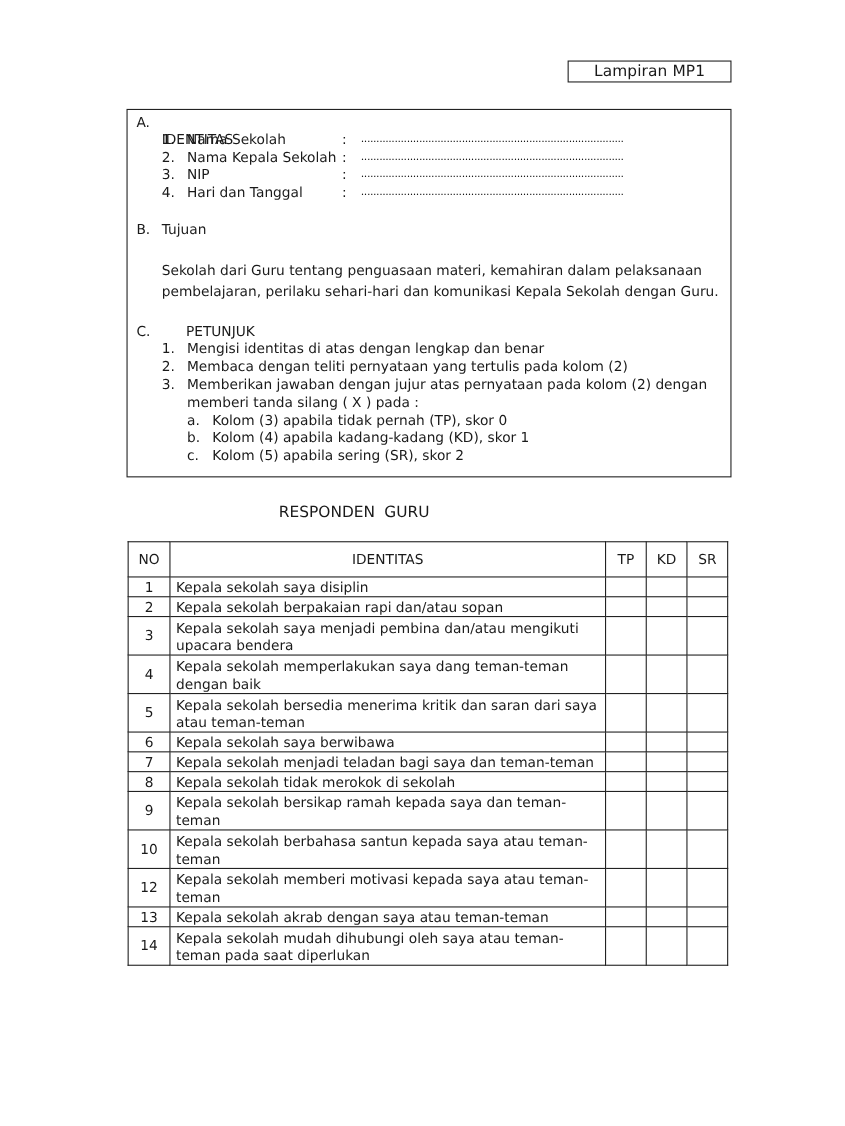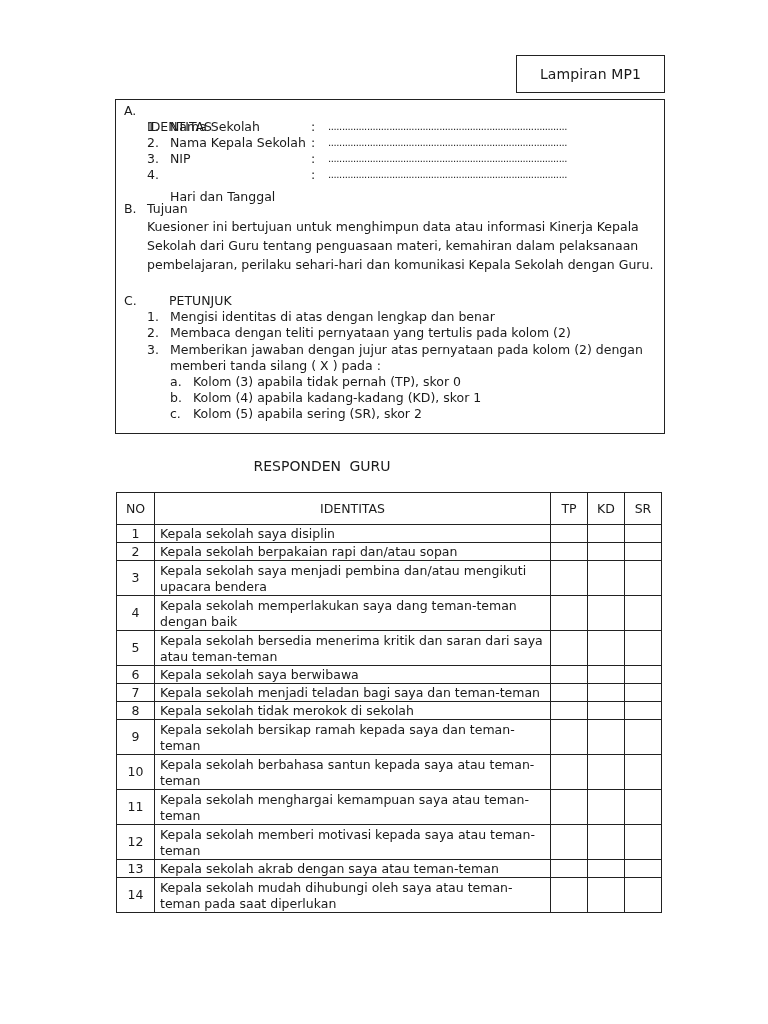--- a/index.html
+++ b/index.html
@@ -1,20 +1,20 @@
 <!DOCTYPE html>
 <html><head>
   <meta charset="utf-8">
   <style>
     * { box-sizing: border-box; margin: 0; padding: 0; }
     html, body { width: 768px; height: 1024px; background: #ffffff; overflow: hidden; }
     body { position: relative; font-family: "DejaVu Sans", sans-serif; color: #1a1a1a; font-size: 12.5px; }
 
     .lampiran {
-      position: absolute; left: 516px; top: 55px; width: 149px; height: 38px;
+      position: absolute; left: 516px; top: 55px; width: 149px; height: 20px;
       border: 1.5px solid #222; display: flex; align-items: center; justify-content: center;
       font-size: 14px; letter-spacing: 0.1px;
     }
 
     .infobox {
       position: absolute; left: 115px; top: 99px; width: 550px; height: 335px;
       border: 1.5px solid #222;
     }
     .line { position: absolute; white-space: nowrap; line-height: 16px; font-size: 12.5px; }
     .dots { position: absolute; white-space: nowrap; line-height: 16px; font-size: 10px; letter-spacing: -0.4px; overflow: hidden; width: 302px; }
@@ -58,27 +58,26 @@
   <span class="line" style="left:54px; top:35px;">Nama Kepala Sekolah</span>
   <span class="line" style="left:195px; top:35px;">:</span>
   <span class="dots" style="left:212px; top:35px;">......................................................................................</span>
 
   <span class="line" style="left:31px; top:51px;">3.</span>
   <span class="line" style="left:54px; top:51px;">NIP</span>
   <span class="line" style="left:195px; top:51px;">:</span>
   <span class="dots" style="left:212px; top:51px;">......................................................................................</span>
 
   <span class="line" style="left:31px; top:67px;">4.</span>
-  <span class="line" style="left:54px; top:67px;margin-top:22px;">Hari dan Tanggal</span>
+  <span class="line" style="left:54px; top:67px;">Hari dan Tanggal</span>
   <span class="line" style="left:195px; top:67px;">:</span>
   <span class="dots" style="left:212px; top:67px;">......................................................................................</span>
 
   <span class="line" style="left:8px; top:101px;">B.</span>
   <span class="line" style="left:31px; top:101px;">Tujuan</span>
-  <span class="line" style="left:31px; top:119px;">Kuesioner ini bertujuan untuk menghimpun data atau informasi Kinerja Kepala</span>
   <span class="line" style="left:31px; top:138px;">Sekolah dari Guru tentang penguasaan materi, kemahiran dalam pelaksanaan</span>
   <span class="line" style="left:31px; top:157px;">pembelajaran, perilaku sehari-hari dan komunikasi Kepala Sekolah dengan Guru.</span>
 
   <span class="line" style="left:8px; top:193px;">C.</span>
   <span class="line" style="left:31px; top:193px;margin-left:22px;">PETUNJUK</span>
 
   <span class="line" style="left:31px; top:209px;">1.</span>
   <span class="line" style="left:54px; top:209px;">Mengisi identitas di atas dengan lengkap dan benar</span>
 
   <span class="line" style="left:31px; top:225px;">2.</span>
@@ -182,27 +181,20 @@
         <td></td>
     </tr>
     <tr class="double">
       <td class="no">10</td>
       <td class="stmt">Kepala sekolah berbahasa santun kepada saya atau teman-teman</td>
       <td></td>
         <td></td>
         <td></td>
     </tr>
     <tr class="double">
-      <td class="no">11</td>
-      <td class="stmt">Kepala sekolah menghargai kemampuan saya atau teman-teman</td>
-      <td></td>
-        <td></td>
-        <td></td>
-    </tr>
-    <tr class="double">
       <td class="no">12</td>
       <td class="stmt">Kepala sekolah memberi motivasi kepada saya atau teman-teman</td>
       <td></td>
         <td></td>
         <td></td>
     </tr>
     <tr class="single">
       <td class="no">13</td>
       <td class="stmt">Kepala sekolah akrab dengan saya atau teman-teman</td>
       <td></td>

